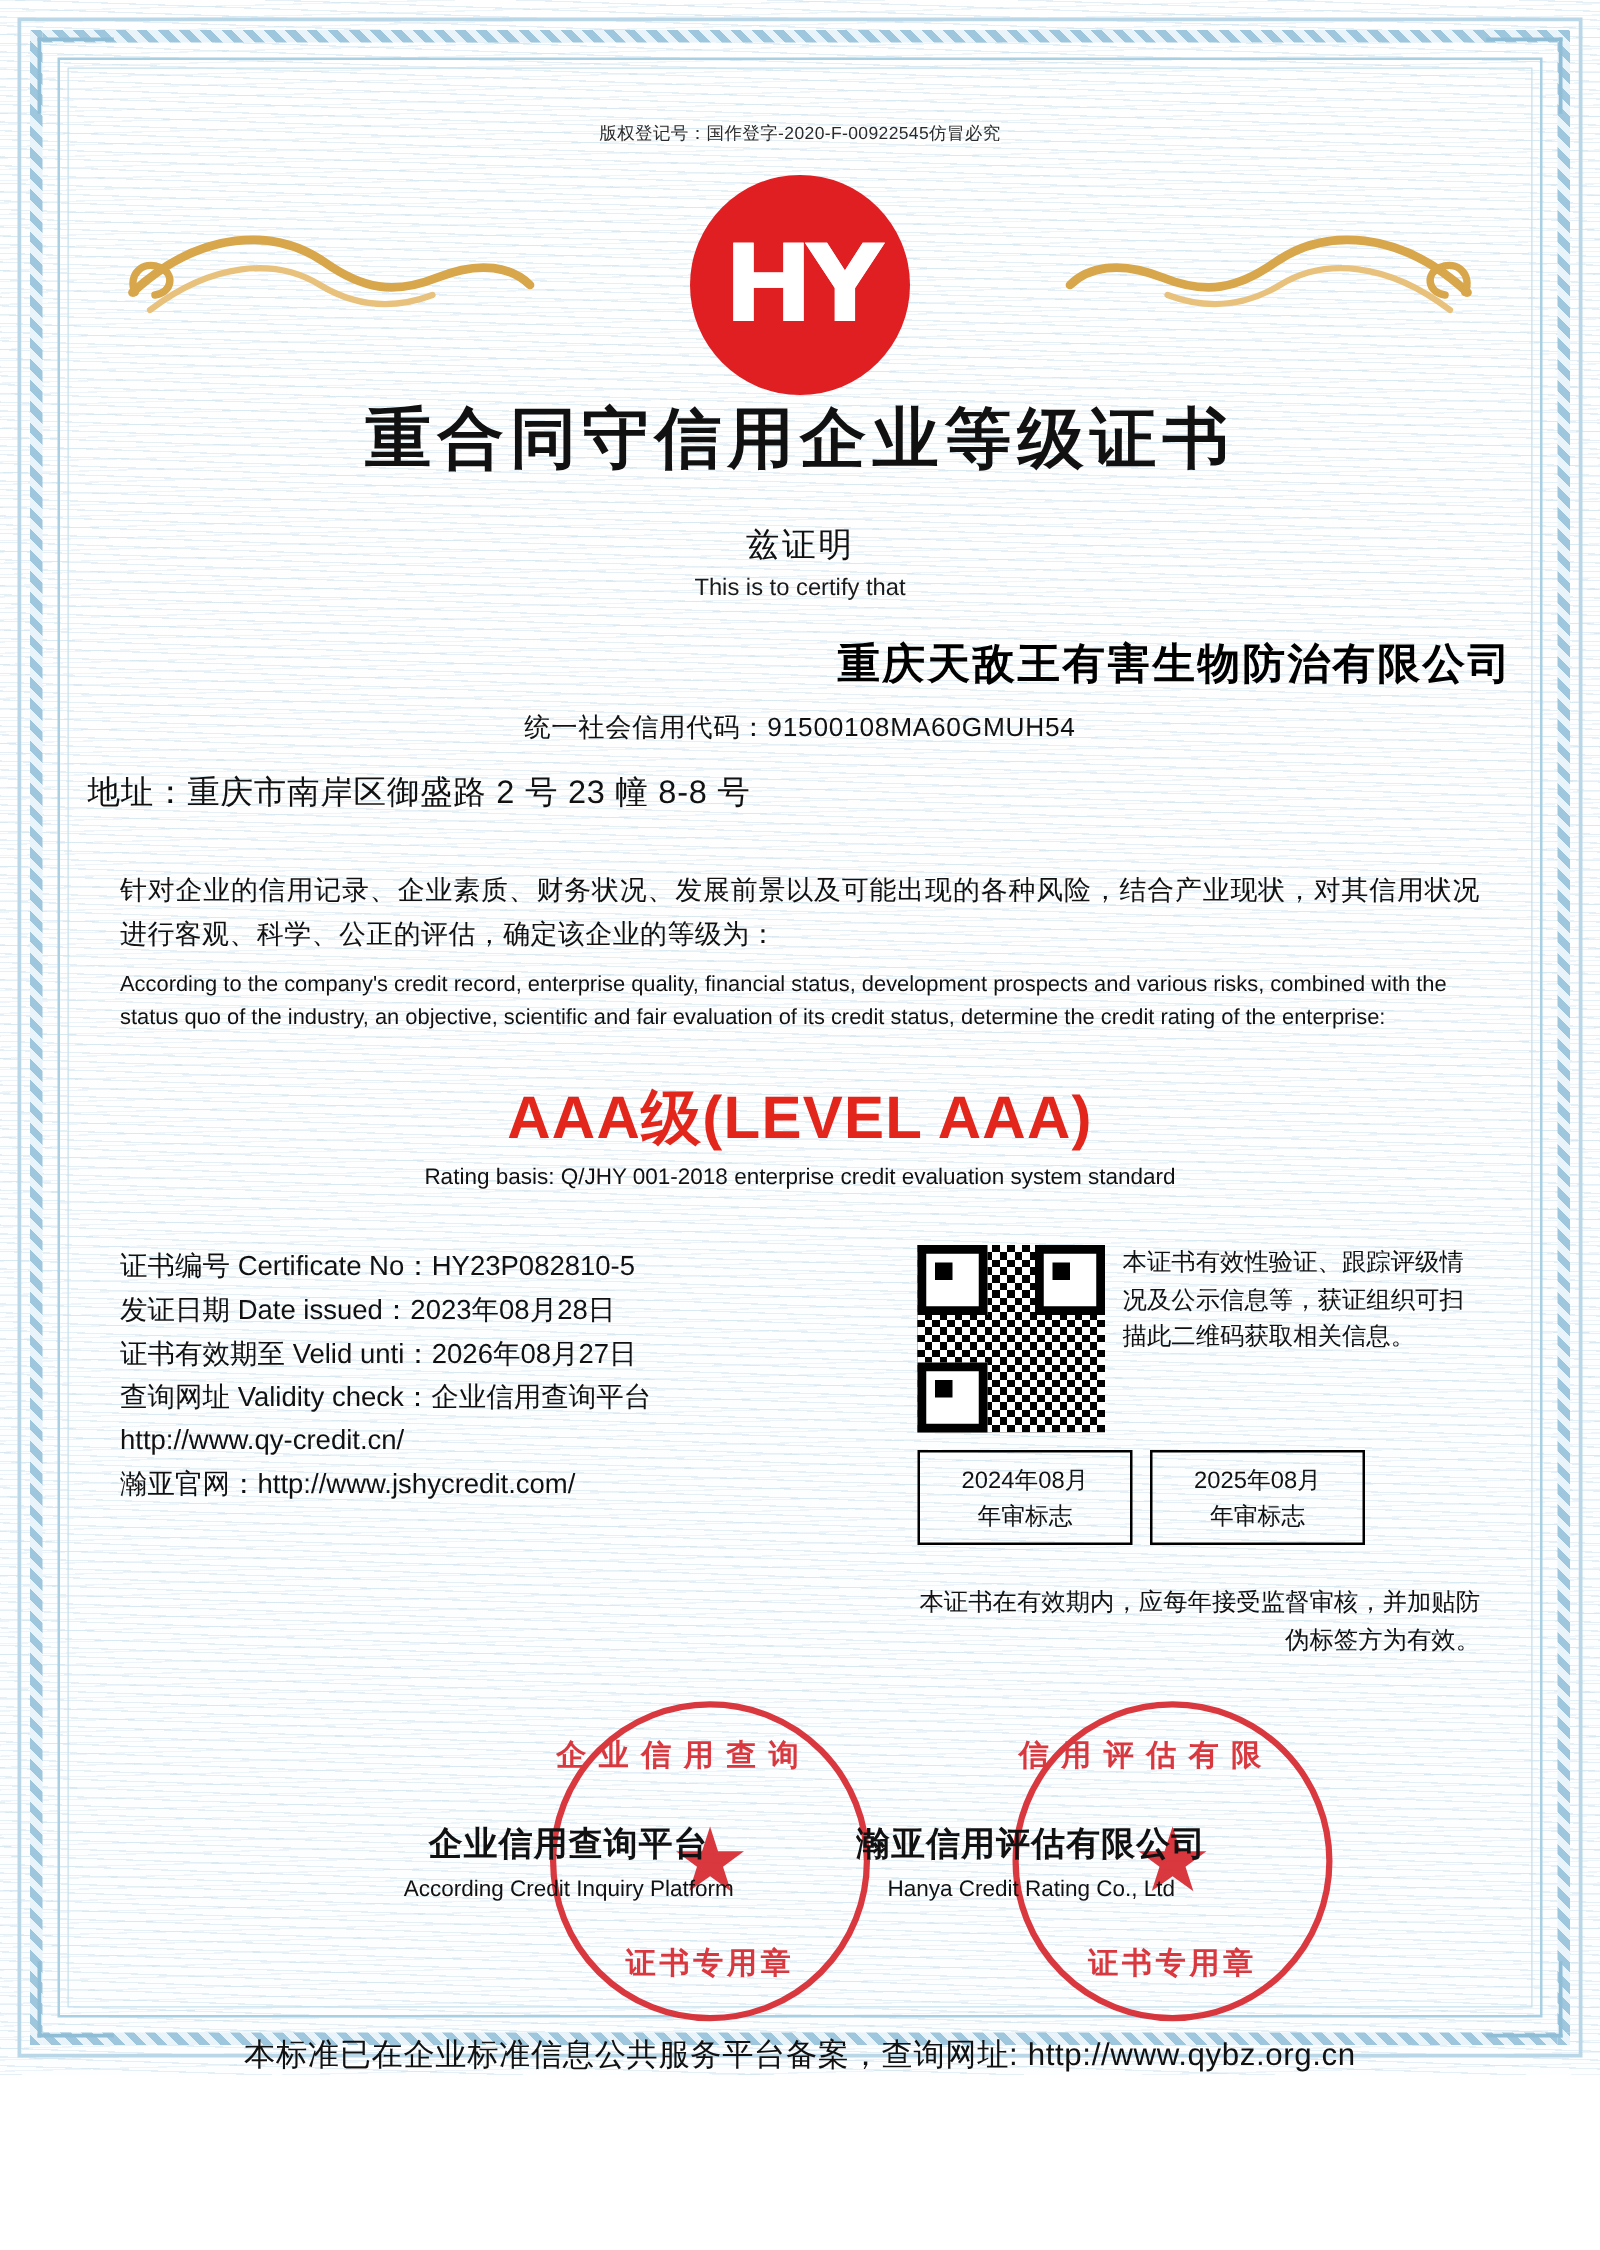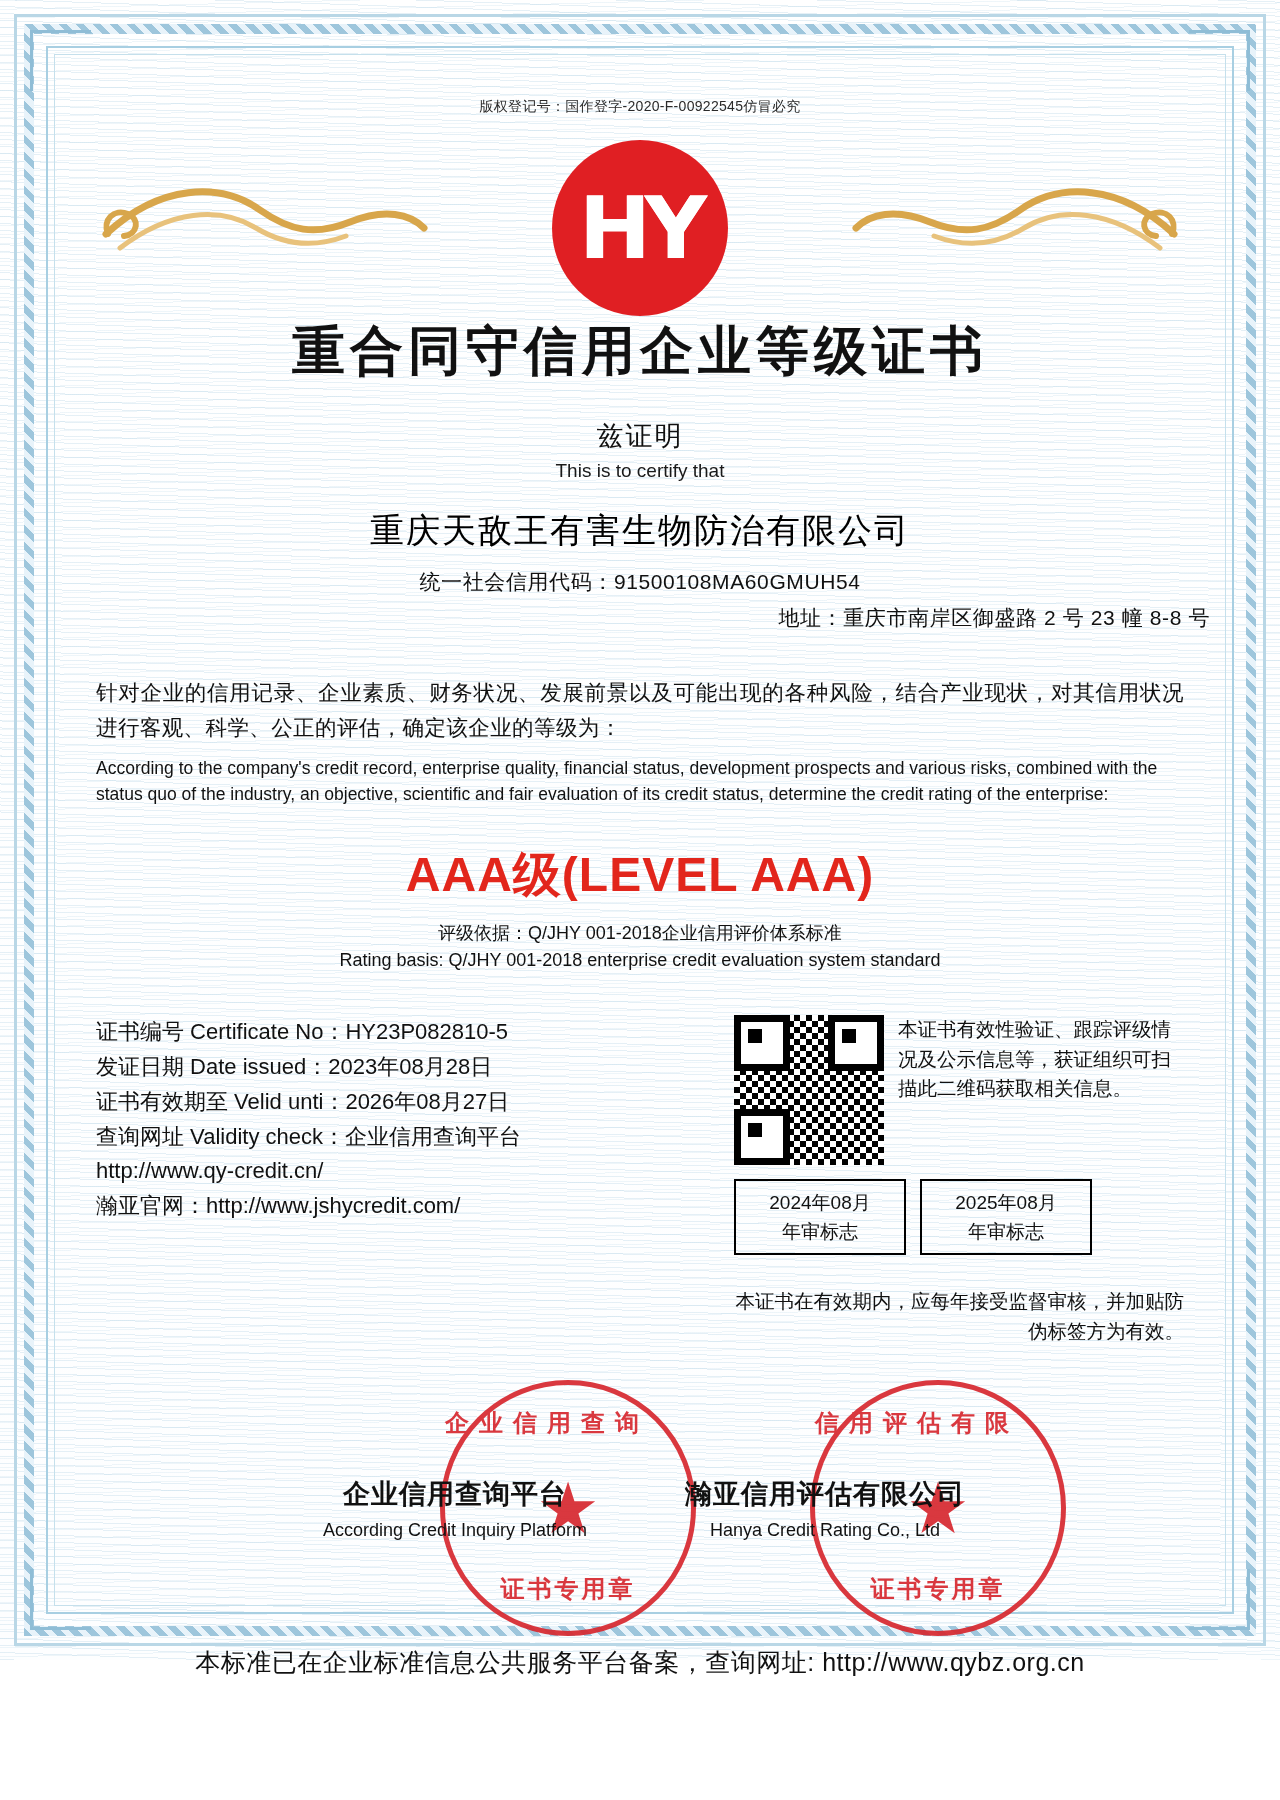--- a/index.html
+++ b/index.html
@@ -103,27 +103,27 @@
     margin-top:12px;
     letter-spacing:.2px;
   }
   .certify-cn{
     text-align:center;font-size:27px;color:#111;margin-top:30px;letter-spacing:2px;
   }
   .certify-en{
     text-align:center;font-size:19px;color:#1a1a1a;margin-top:6px;
   }
   .company{
-    text-align:center;font-size:34px;font-weight:normal;color:#000;margin-top:26px;letter-spacing:2px;
+    text-align:right;font-size:34px;font-weight:bold;color:#000;margin-top:26px;letter-spacing:2px;
   }
   .code-line{
     text-align:center;font-size:21px;color:#111;margin-top:14px;letter-spacing:.6px;
   }
   .addr-line{
-    text-align:right;font-size:21px;color:#111;margin-top:8px;letter-spacing:.6px;
+    text-align:left;font-size:26px;color:#111;margin-top:20px;letter-spacing:.6px;
   }
 
   .para{
     margin-top:44px;
     padding:0 26px;
   }
   .para-cn{
     font-size:21.5px;color:#111;line-height:1.65;text-align:justify;letter-spacing:.4px;
   }
   .para-en{
@@ -284,21 +284,20 @@
     <div class="company">重庆天敌王有害生物防治有限公司</div>
     <div class="code-line">统一社会信用代码：91500108MA60GMUH54</div>
     <div class="addr-line">地址：重庆市南岸区御盛路 2 号 23 幢 8-8 号</div>
 
     <div class="para">
       <div class="para-cn">针对企业的信用记录、企业素质、财务状况、发展前景以及可能出现的各种风险，结合产业现状，对其信用状况进行客观、科学、公正的评估，确定该企业的等级为：</div>
       <div class="para-en">According to the company's credit record, enterprise quality, financial status, development prospects and various risks, combined with the status quo of the industry, an objective, scientific and fair evaluation of its credit status, determine the credit rating of the enterprise:</div>
     </div>
 
     <div class="level">AAA级(LEVEL AAA)</div>
-    <div class="basis-cn">评级依据：Q/JHY 001-2018企业信用评价体系标准</div>
     <div class="basis-en">Rating basis: Q/JHY 001-2018 enterprise credit evaluation system standard</div>
 
     <div class="info-area">
       <div class="info-left">
         <div class="row">证书编号 Certificate No：HY23P082810-5</div>
         <div class="row">发证日期 Date issued：2023年08月28日</div>
         <div class="row">证书有效期至 Velid unti：2026年08月27日</div>
         <div class="row">查询网址 Validity check：企业信用查询平台</div>
         <div class="row">http://www.qy-credit.cn/</div>
         <div class="row">瀚亚官网：http://www.jshycredit.com/</div>

